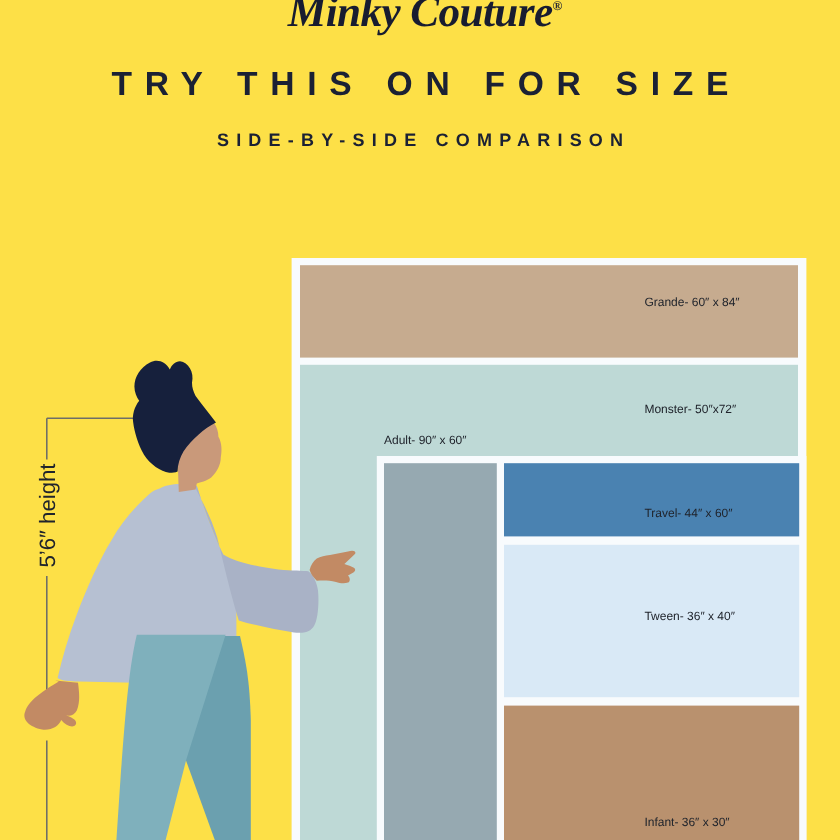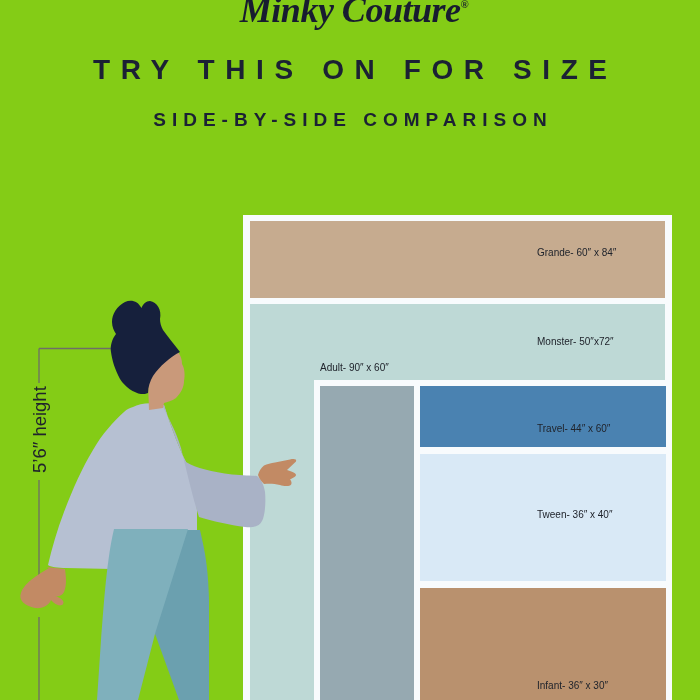--- a/index.html
+++ b/index.html
@@ -1,33 +1,33 @@
 <!DOCTYPE html>
 <html><head>
 <meta charset="utf-8">
 <style>
   html,body{margin:0;padding:0}
-  #page{position:relative;width:700px;height:700px;background:#84cc16;overflow:hidden;
+  #page{position:relative;width:700px;height:700px;background:#fde047;overflow:hidden;
         font-family:"Liberation Sans",sans-serif}
   .abs{position:absolute}
   .lbl{position:absolute;font-size:10px;color:#20242c;white-space:nowrap;line-height:17px}
 </style>
 </head>
 <body>
 <div id="page">
 
   <div class="abs" style="left:4px;top:-11px;width:700px;text-align:center;
        font-family:'Liberation Serif',serif;font-style:italic;font-weight:bold;
        font-size:36px;color:#181c30;letter-spacing:-0.5px">Minky Couture<span style="font-size:11px;vertical-align:14px">®</span></div>
 
   <div class="abs" style="left:0;top:54px;width:700px;text-align:center;font-weight:bold;
        font-size:28px;letter-spacing:10.6px;color:#1b2134;text-indent:10.6px">TRY THIS ON FOR SIZE</div>
 
   <div class="abs" style="left:0;top:109px;width:700px;text-align:center;font-weight:bold;
-       font-size:19px;letter-spacing:6px;color:#1b2134;text-indent:6px">SIDE-BY-SIDE COMPARISON</div>
+       font-size:15px;letter-spacing:6px;color:#1b2134;text-indent:6px">SIDE-BY-SIDE COMPARISON</div>
 
   <div class="abs" style="left:243px;top:215px;width:429px;height:485px;background:#f8fbfd"></div>
 
   <div class="abs" style="left:250px;top:220.5px;width:415px;height:77.5px;background:#c6ab8f"></div>
 
   <div class="abs" style="left:250px;top:304px;width:415px;height:396px;background:#bed9d6"></div>
 
   <div class="abs" style="left:314px;top:379.5px;width:358px;height:320.5px;background:#f8fbfd"></div>
 
   <div class="abs" style="left:320px;top:385.5px;width:93.5px;height:314.5px;background:#96a9b1"></div>

